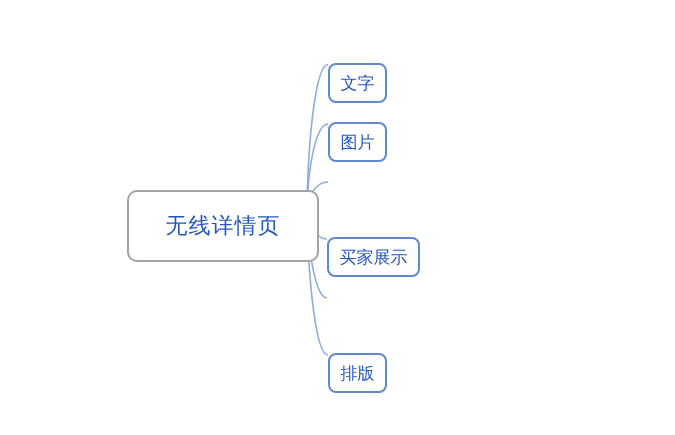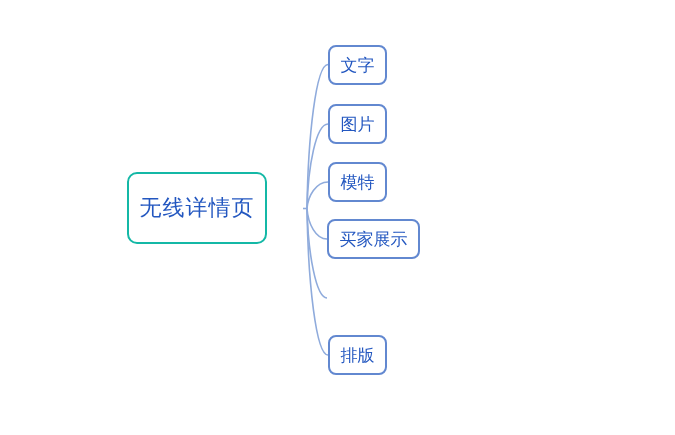--- a/index.html
+++ b/index.html
@@ -25,27 +25,28 @@
   .node {
     position: absolute;
     box-sizing: border-box;
     display: flex;
     align-items: center;
     justify-content: center;
     background: #ffffff;
     color: #2357c0;
     white-space: nowrap;
     cursor: default;
+    margin-top: 18px;
   }
   .node.root {
     left: 127px;
     top: 172px;
-    width: 140px;
+    width: 192px;
     height: 72px;
-    border: 2px solid #14b8a6;
+    border: 2px solid #a3a3a3;
     border-radius: 10px;
     font-size: 22px;
     letter-spacing: 1px;
   }
   .node.child {
     border: 2px solid #6288d0;
     border-radius: 8px;
     font-size: 17px;
     height: 40px;
   }
@@ -78,23 +79,20 @@
   </div>
 
   <div class="node child small c0">
     <span>文字</span>
   </div>
 
   <div class="node child small c1">
     <span>图片</span>
   </div>
 
-  <div class="node child small c2">
-    <span>模特</span>
-  </div>
 
   <div class="node child wide c3">
     <span>买家展示</span>
   </div>
 
 
   <div class="node child small c5">
     <span>排版</span>
   </div>
 

